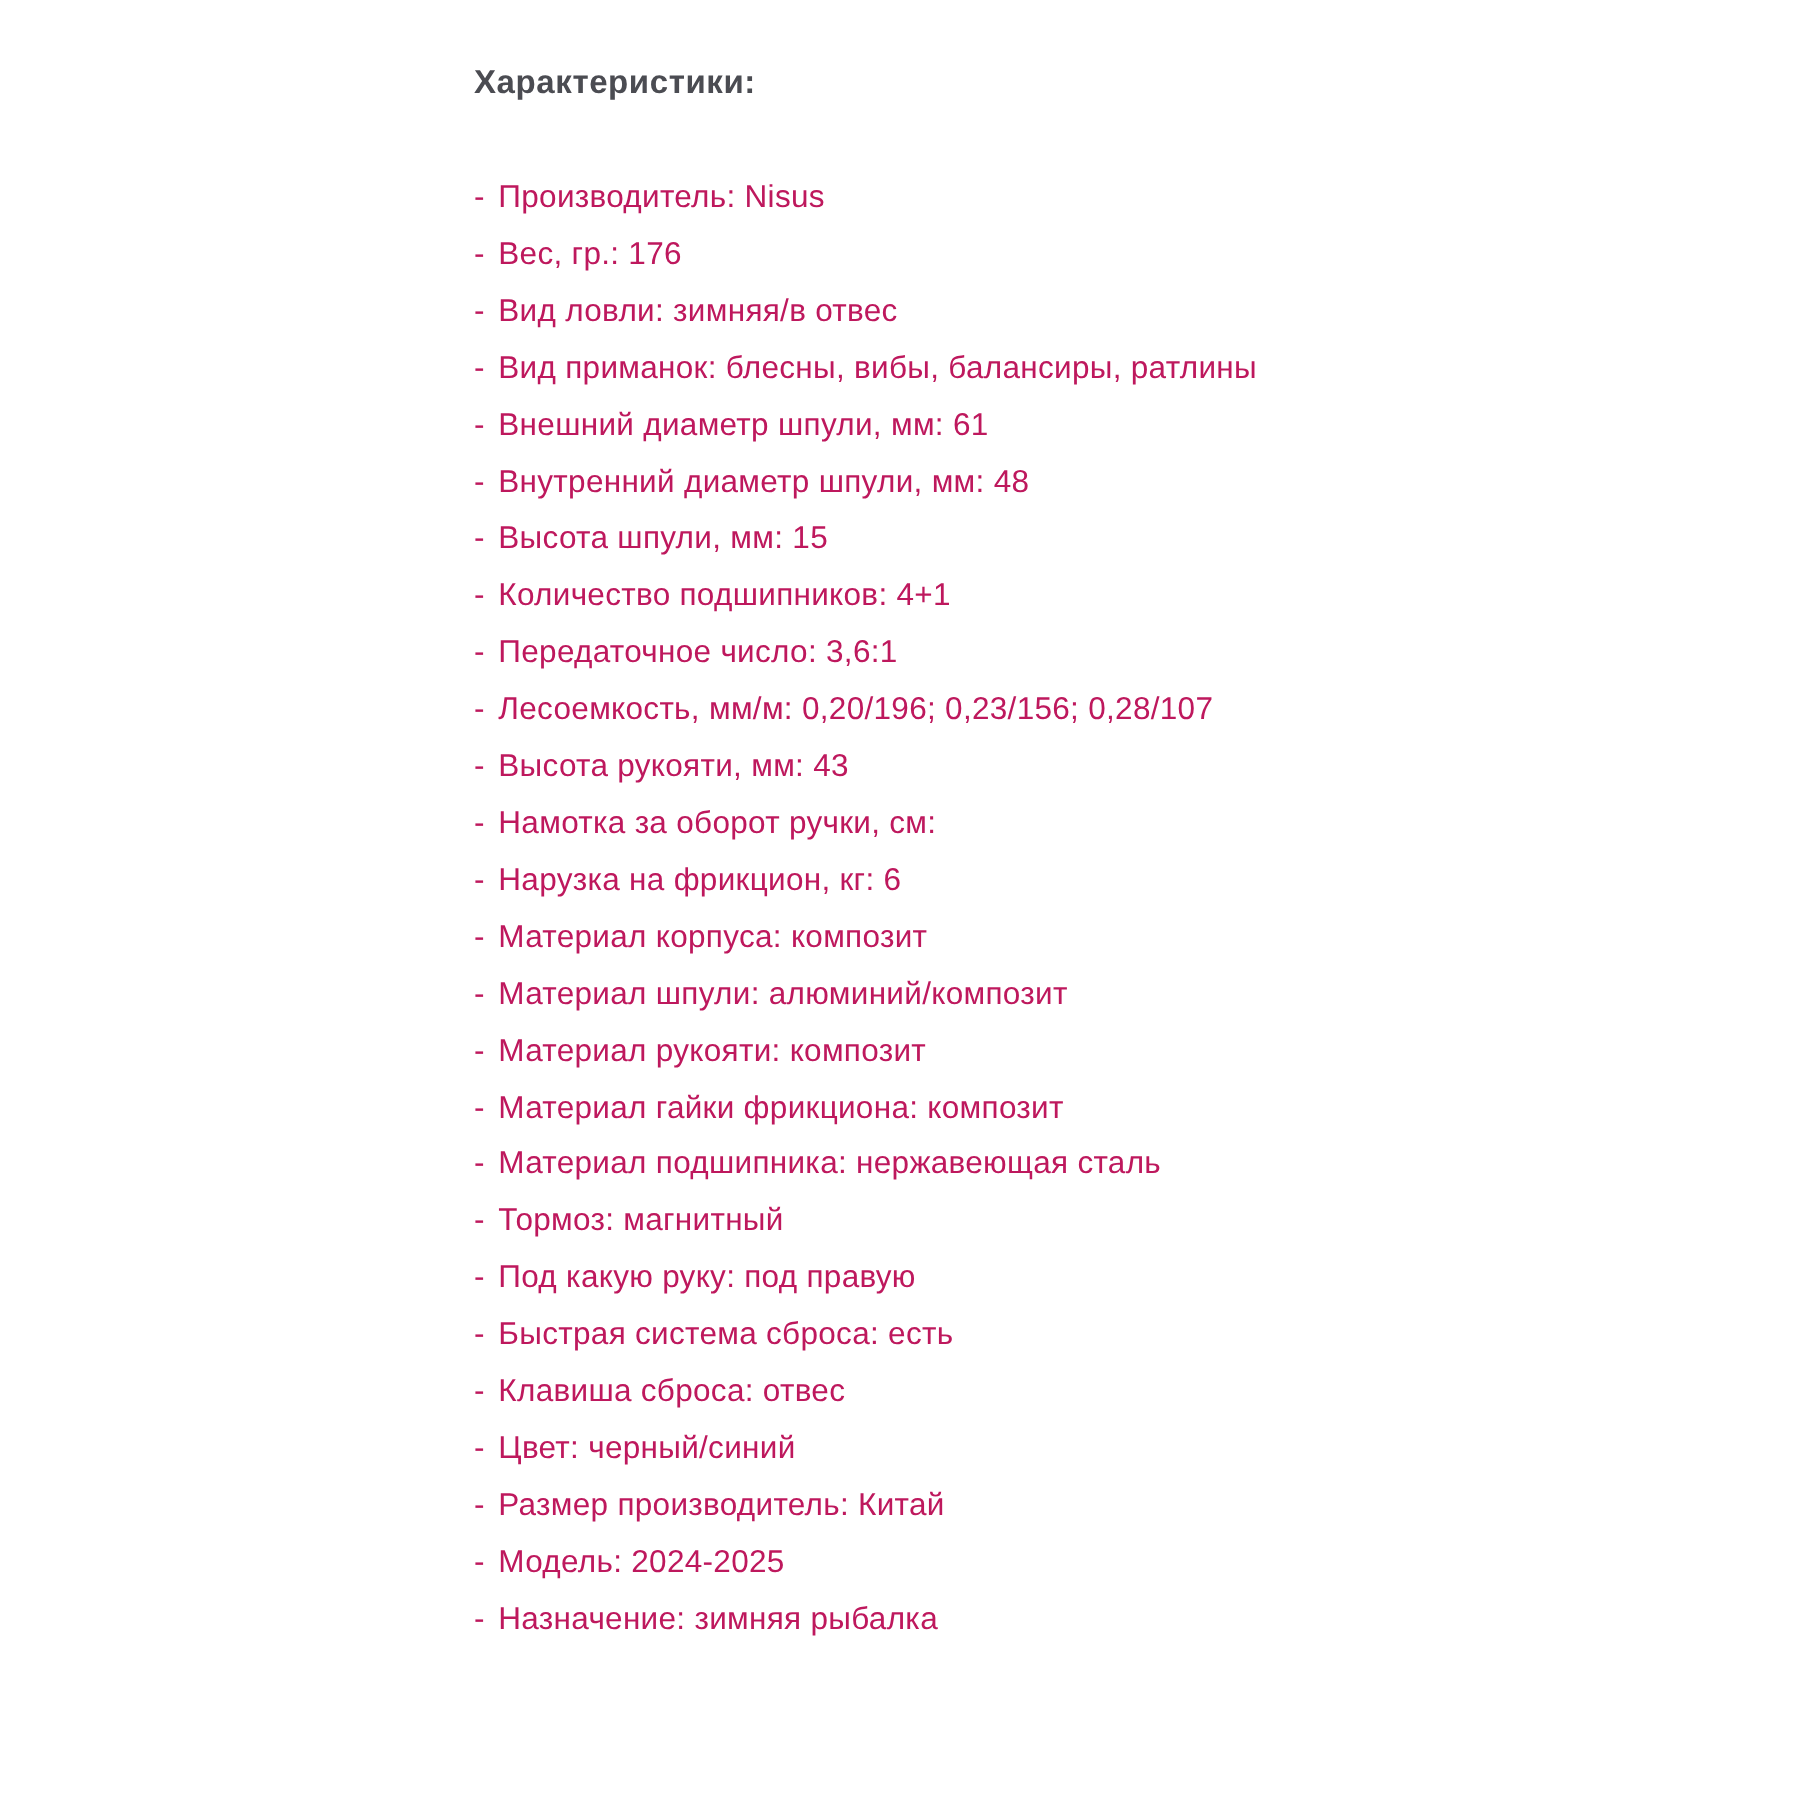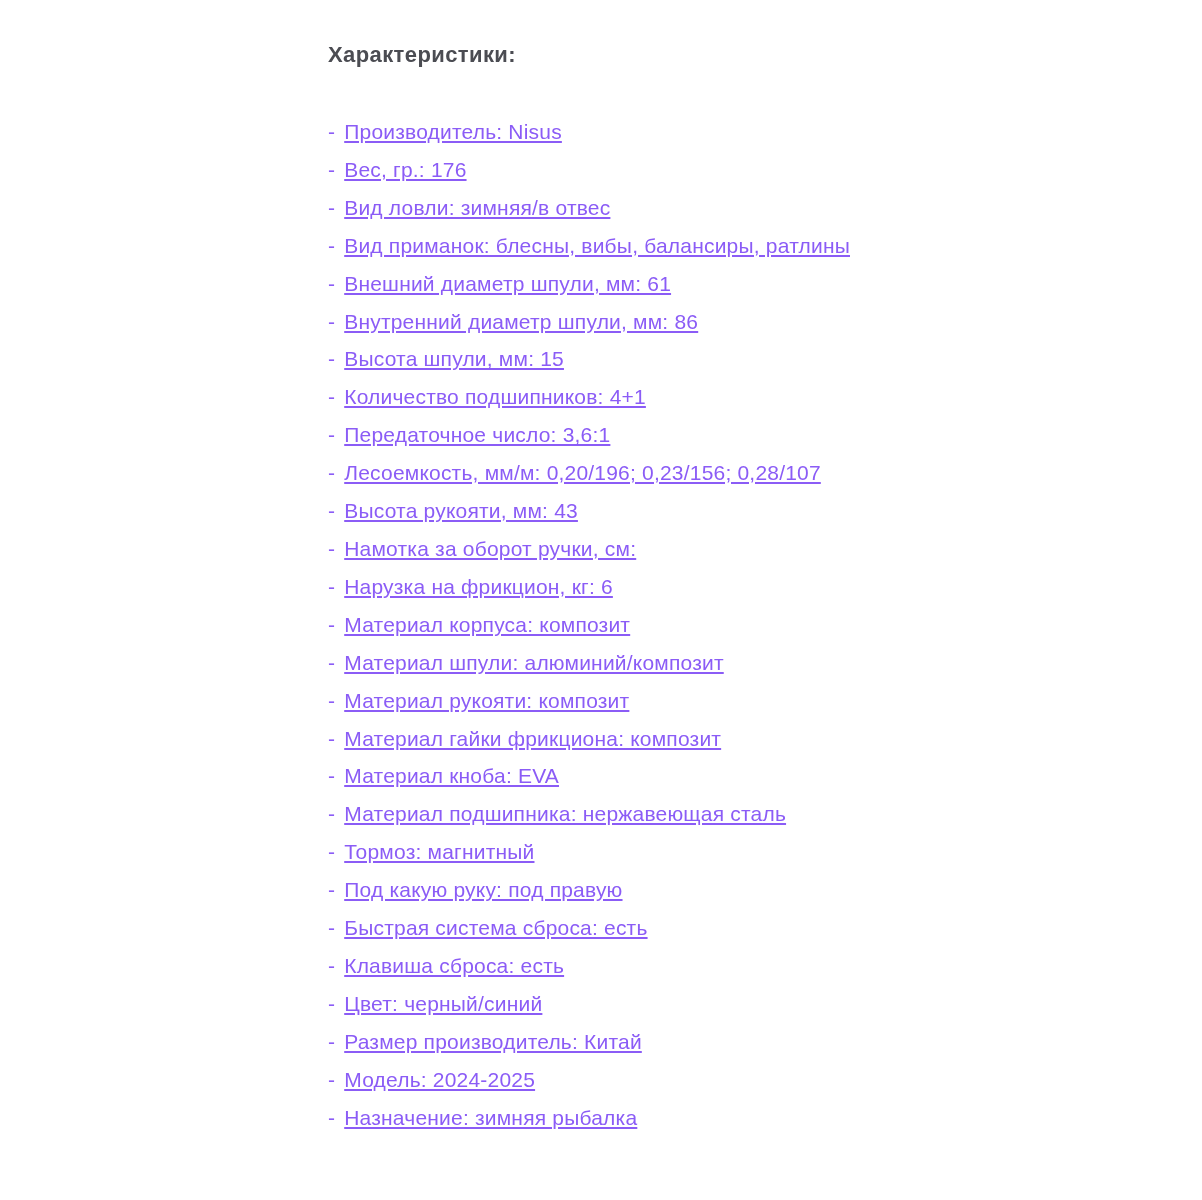--- a/index.html
+++ b/index.html
@@ -6,21 +6,21 @@
     margin: 0;
     padding: 0;
     background: #ffffff;
     width: 1202px;
     height: 1200px;
     overflow: hidden;
     font-family: "Liberation Sans", "DejaVu Sans", sans-serif;
   }
   .specs-section {
     position: absolute;
-    left: 328px;
+    left: 316px;
     top: 40px;
     width: 840px;
   }
   .specs-heading {
     margin: 0;
     font-size: 22px;
     line-height: 30px;
     font-weight: bold;
     letter-spacing: 0.4px;
     color: #4b4c52; 
@@ -40,42 +40,41 @@
   .spec-marker {
     display: inline-block;
     margin-right: 9px;
   }
 </style>
 </head>
 <body style="background: rgb(255, 255, 255);">
 
 <div class="specs-section">
   <h2 class="specs-heading" style="color: rgb(75, 76, 82);">Характеристики:</h2>
-  <ul class="spec-list" style="color: #8b5cf6; text-decoration: underline;">
+  <ul class="spec-list" style="color: #be185d;">
       <li><span class="spec-marker">-</span><span>Производитель: Nisus</span></li>
       <li><span class="spec-marker">-</span><span>Вес, гр.: 176</span></li>
       <li><span class="spec-marker">-</span><span>Вид ловли: зимняя/в отвес</span></li>
       <li><span class="spec-marker">-</span><span>Вид приманок: блесны, вибы, балансиры, ратлины</span></li>
       <li><span class="spec-marker">-</span><span>Внешний диаметр шпули, мм: 61</span></li>
-      <li><span class="spec-marker">-</span><span>Внутренний диаметр шпули, мм: 86</span></li>
+      <li><span class="spec-marker">-</span><span>Внутренний диаметр шпули, мм: 48</span></li>
       <li><span class="spec-marker">-</span><span>Высота шпули, мм: 15</span></li>
       <li><span class="spec-marker">-</span><span>Количество подшипников: 4+1</span></li>
       <li><span class="spec-marker">-</span><span>Передаточное число: 3,6:1</span></li>
       <li><span class="spec-marker">-</span><span>Лесоемкость, мм/м: 0,20/196; 0,23/156; 0,28/107</span></li>
       <li><span class="spec-marker">-</span><span>Высота рукояти, мм: 43</span></li>
       <li><span class="spec-marker">-</span><span>Намотка за оборот ручки, см:</span></li>
       <li><span class="spec-marker">-</span><span>Нарузка на фрикцион, кг: 6</span></li>
       <li><span class="spec-marker">-</span><span>Материал корпуса: композит</span></li>
       <li><span class="spec-marker">-</span><span>Материал шпули: алюминий/композит</span></li>
       <li><span class="spec-marker">-</span><span>Материал рукояти: композит</span></li>
       <li><span class="spec-marker">-</span><span>Материал гайки фрикциона: композит</span></li>
-      <li><span class="spec-marker">-</span><span>Материал кноба: EVA</span></li>
       <li><span class="spec-marker">-</span><span>Материал подшипника: нержавеющая сталь</span></li>
       <li><span class="spec-marker">-</span><span>Тормоз: магнитный</span></li>
       <li><span class="spec-marker">-</span><span>Под какую руку: под правую</span></li>
       <li><span class="spec-marker">-</span><span>Быстрая система сброса: есть</span></li>
-      <li><span class="spec-marker">-</span><span>Клавиша сброса: есть</span></li>
+      <li><span class="spec-marker">-</span><span>Клавиша сброса: отвес</span></li>
       <li><span class="spec-marker">-</span><span>Цвет: черный/синий</span></li>
       <li><span class="spec-marker">-</span><span>Размер производитель: Китай</span></li>
       <li><span class="spec-marker">-</span><span>Модель: 2024-2025</span></li>
       <li><span class="spec-marker">-</span><span>Назначение: зимняя рыбалка</span></li>
     </ul>
 </div>
 
 </body></html>

